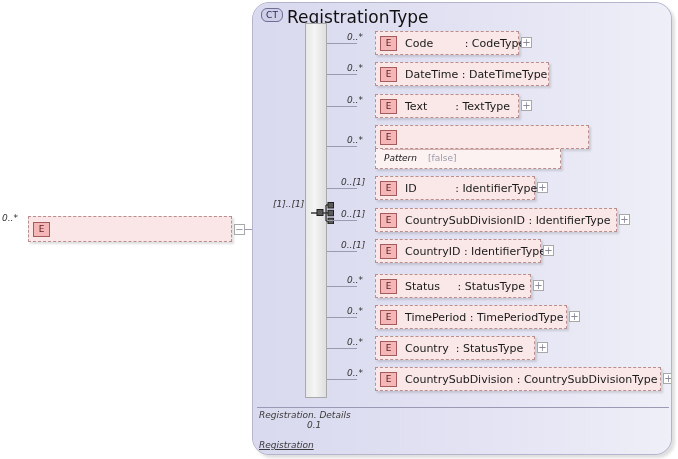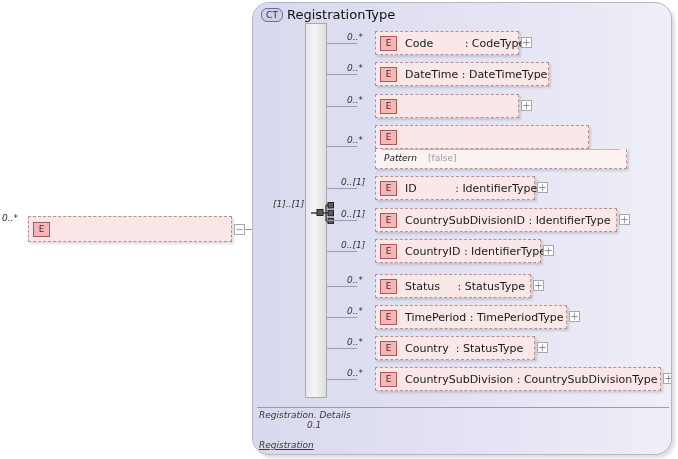--- a/index.html
+++ b/index.html
@@ -118,21 +118,21 @@
     background: #cfcfe8;
     color: #2a2a55;
     font-size: 9px;
     line-height: 12px;
     text-align: center;
   }
   .ct-title {
     position: absolute;
     left: 34px;
     top: 4px;
-    font-size: 13px;
+    font-size: 17px;
     color: #101010;
   }
 
   
   #seq-bar {
     position: absolute;
     left: 52px;
     top: 20px;
     width: 22px;
     height: 375px;
@@ -271,28 +271,29 @@
 
       <div class="card" style="left:94px; top:60px;">0..*</div>
       <div class="row" style="left:122px; top:59px; width:174px;">
         <span class="e-badge">E</span>
         <span class="elem-label">DateTime : DateTimeType</span>
       </div>
 
       <div class="card" style="left:94px; top:92px;">0..*</div>
       <div class="row" style="left:122px; top:91px; width:144px;">
         <span class="e-badge">E</span>
+        <span class="elem-label">Text        : TextType</span>
       </div>
       <div class="expander" style="left:268px; top:97px;">+</div>
 
       <div class="card" style="left:94px; top:132px;">0..*</div>
       <div class="row" style="left:122px; top:122px; width:214px;">
         <span class="e-badge">E</span>
       </div>
-      <div class="row-pattern" style="left:122px; top:146px; width:252px; height:20px;">
+      <div class="row-pattern" style="left:122px; top:146px; width:186px; height:20px;">
         <div class="pattern-sep"></div>
         <span class="pattern-label">Pattern</span>
         <span class="pattern-value">[false]</span>
       </div>
 
       <div class="card" style="left:88px; top:174px;">0..[1]</div>
       <div class="row" style="left:122px; top:173px; width:160px;">
         <span class="e-badge">E</span>
         <span class="elem-label">ID           : IdentifierType</span>
       </div>

